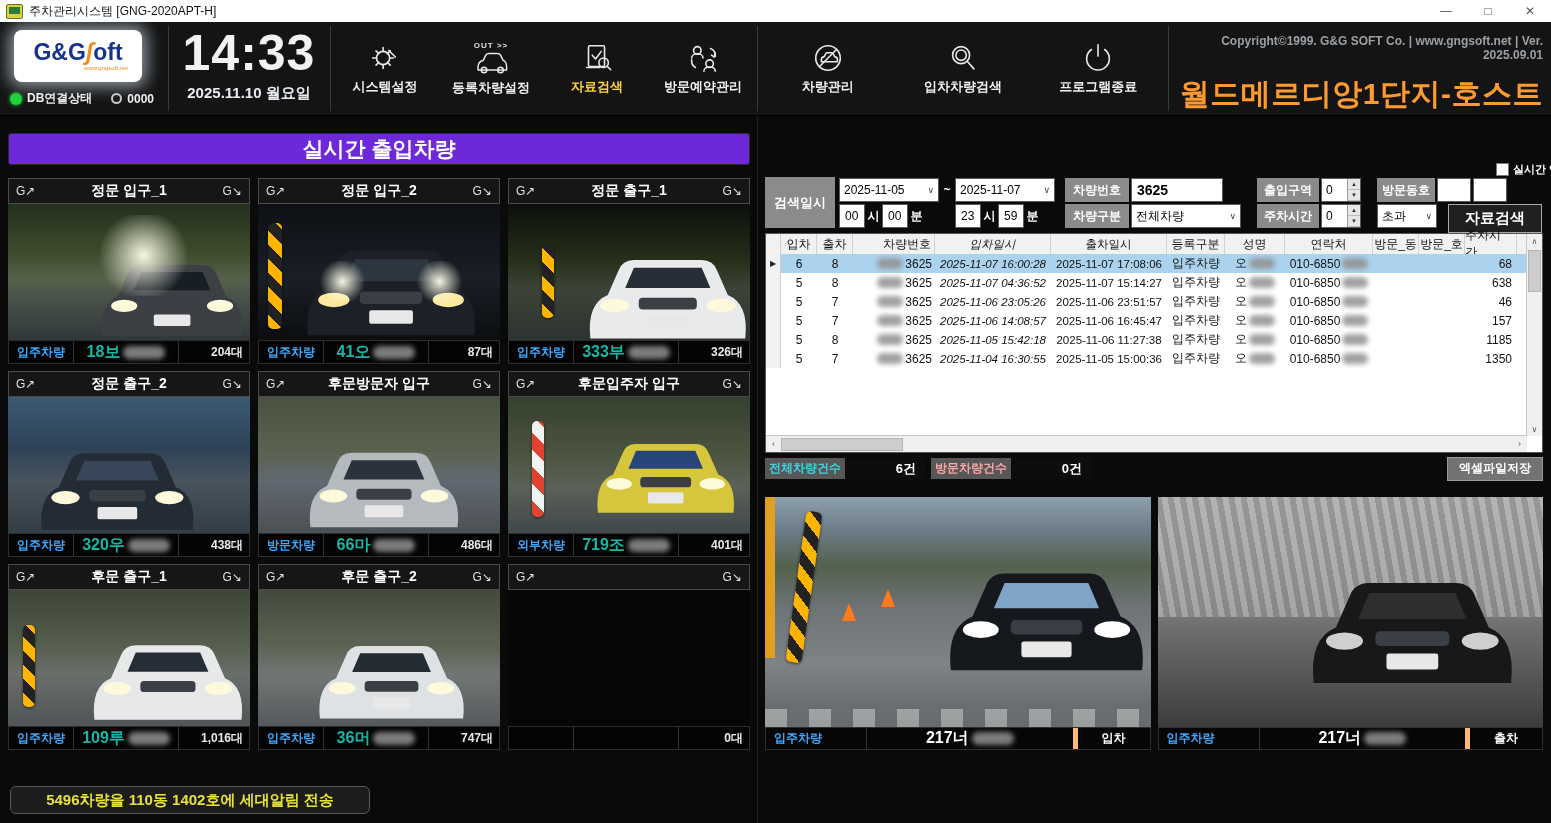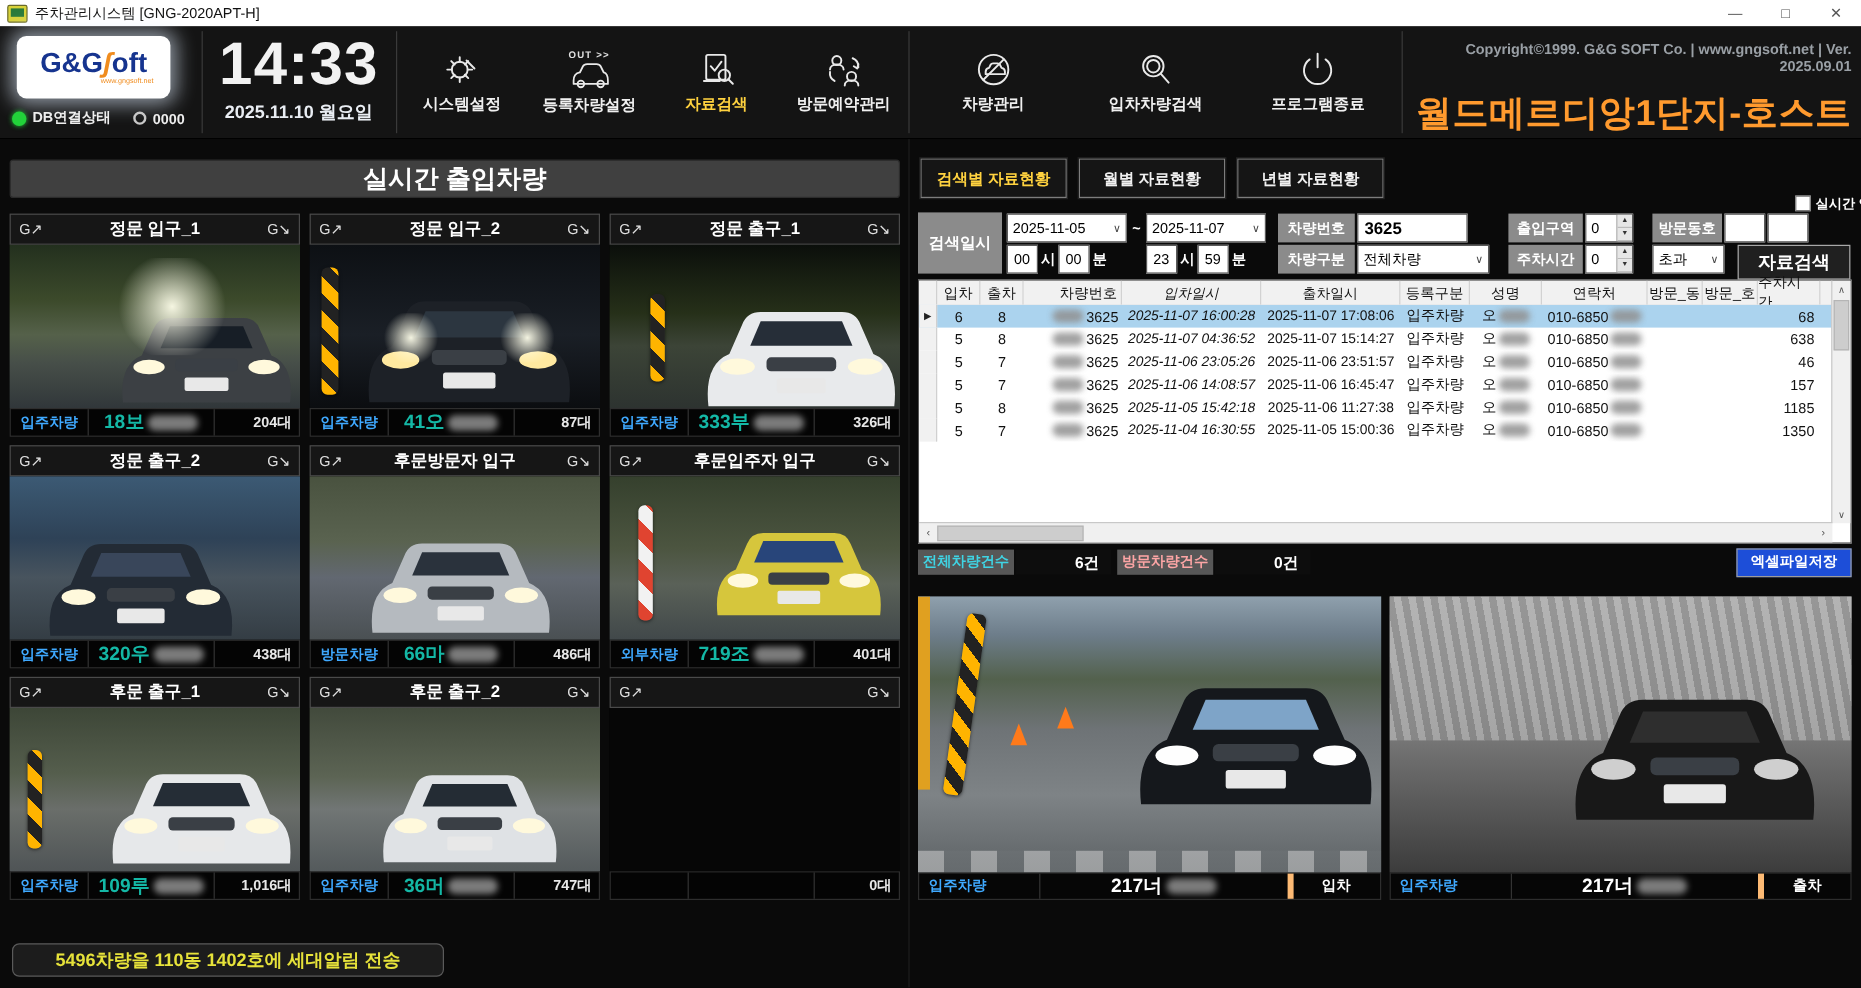--- a/index.html
+++ b/index.html
@@ -32,21 +32,21 @@
   .menu-item svg{width:34px;height:34px;stroke:#e9e9e9;fill:none;stroke-width:1.7;stroke-linecap:round;stroke-linejoin:round;}
   .menu-item.active .menu-label{color:#ffd23f;}
   .badge-out{font-size:8px;color:#e0e0e0;letter-spacing:1px;font-weight:700;height:9px;}
   .icon-stack{display:flex;flex-direction:column;align-items:center;}
   .right-info{position:absolute;right:8px;top:0;width:375px;height:93px;text-align:right;}
   .copyright{font-size:12px;color:#9aa0a6;margin-top:12px;font-weight:600;}
   .site-name{font-size:30px;font-weight:800;color:#ff9a2e;margin-top:12px;letter-spacing:0.5px;white-space:nowrap;}
   .divider-v{position:absolute;left:757px;top:116px;bottom:0;width:1px;background:#1f1f1f;}
   
   .left-panel{position:absolute;left:8px;top:115px;width:742px;height:700px;}
-  .panel-title{margin-top:18px;height:30px;background:#404040;border:1px solid #2c2c2c;border-radius:3px;display:flex;align-items:center;justify-content:center;font-size:21px;font-weight:800;color:#fff;}
+  .panel-title{margin-top:18px;height:30px;background:#6d28d9;border:1px solid #2c2c2c;border-radius:3px;display:flex;align-items:center;justify-content:center;font-size:21px;font-weight:800;color:#fff;}
   .cam-grid{margin-top:13px;display:grid;grid-template-columns:repeat(3,242px);grid-auto-rows:186px;gap:7px 8px;}
   .cam-tile{display:flex;flex-direction:column;background:#000;}
   .cam-head{height:26px;box-sizing:border-box;background:#161616;border:1px solid #4a4a4a;display:flex;align-items:center;justify-content:space-between;padding:0 7px;color:#fff;}
   .gmark{font-size:12px;color:#e0e0e0;}
   .cam-title{font-size:14px;font-weight:700;}
   .scene{flex:1;position:relative;overflow:hidden;background:#070707;}
   .cam-bar{height:24px;box-sizing:border-box;background:#040404;border:1px solid #2e2e2e;display:flex;align-items:stretch;}
   .ctype{width:64px;display:flex;align-items:center;justify-content:center;color:#3fa9ff;font-weight:800;font-size:12px;border-right:1px solid #333;}
   .cplate{flex:1;display:flex;align-items:center;justify-content:center;gap:3px;color:#14b8a6;font-weight:800;font-size:16px;border-right:1px solid #333;}
   .ccount{width:64px;display:flex;align-items:center;justify-content:flex-end;padding-right:6px;color:#e8e8e8;font-weight:700;font-size:12px;}
@@ -111,21 +111,21 @@
   .hscroll .ha{width:15px;text-align:center;}
   .hscroll .hthumb{width:120px;height:11px;background:#cdcdcd;border:1px solid #b5b5b5;}
   .hscroll .ha.right{margin-left:auto;}
   
   .summary{position:absolute;left:0;top:342px;width:778px;height:23px;display:flex;align-items:center;gap:1px;}
   .sum-label{width:80px;height:21px;background:#575757;display:flex;align-items:center;justify-content:center;font-size:12px;font-weight:800;}
   .sum-label.total{color:#3fd4e4;}
   .sum-label.visitor{color:#fca5a5;}
   .sum-val{width:80px;height:21px;background:#0d0d0d;display:flex;align-items:center;justify-content:flex-end;padding-right:10px;color:#fff;font-weight:800;font-size:13px;box-sizing:border-box;}
   .sum-gap{width:3px;}
-  .btn-excel{margin-left:auto;width:94px;height:22px;background:#1d4ed8;border:1px solid #9c9c9c;color:#fff;font-size:12px;font-weight:700;display:flex;align-items:center;justify-content:center;}
+  .btn-excel{margin-left:auto;width:94px;height:22px;background:#737373;border:1px solid #9c9c9c;color:#fff;font-size:12px;font-weight:700;display:flex;align-items:center;justify-content:center;}
   
   .big-cams{position:absolute;left:0;top:382px;width:778px;height:253px;display:flex;gap:7px;}
   .big-cam{flex:1;display:flex;flex-direction:column;}
   .big-scene{flex:1;position:relative;overflow:hidden;}
   .big-bar{height:23px;box-sizing:border-box;background:#060606;border:1px solid #2e2e2e;display:flex;align-items:stretch;}
   .btype{width:92px;display:flex;align-items:center;padding-left:8px;color:#3fa9ff;font-weight:800;font-size:12px;border-right:1px solid #333;}
   .bplate{flex:1;display:flex;align-items:center;justify-content:center;gap:3px;color:#fff;font-weight:800;font-size:16px;border-right:5px solid #fdba74;}
   .bdir{width:72px;display:flex;align-items:center;justify-content:center;color:#fff;font-weight:700;font-size:12px;}
   
   .statusbar{position:absolute;left:10px;top:786px;width:358px;height:26px;background:#1c1c1c;border:1px solid #5a5a5a;border-radius:6px;display:flex;align-items:center;justify-content:center;color:#e6e23a;font-size:15px;font-weight:800;}
@@ -442,25 +442,20 @@
           </span>
         <span class="ccount">0대</span>
       </div>
     </div>
 
   </div>
 </div>
 
 <div class="right-panel">
 
-  <div class="tabs">
-    <div class="tab active">검색별 자료현황</div>
-    <div class="tab">월별 자료현황</div>
-    <div class="tab">년별 자료현황</div>
-  </div>
 
   <div class="search-form">
     <div class="flabel" style="left:0;top:1px;width:70px;height:51px;font-size:13px">검색일시</div>
     <div class="fselect" style="left:74px;top:2px;width:100px;height:24px">
         <span>2025-11-05</span>
         <span class="ar">∨</span>
       </div>
     <div class="ftext" style="left:176px;top:2px;width:12px;height:24px">~</div>
     <div class="fselect" style="left:190px;top:2px;width:100px;height:24px">
         <span>2025-11-07</span>

